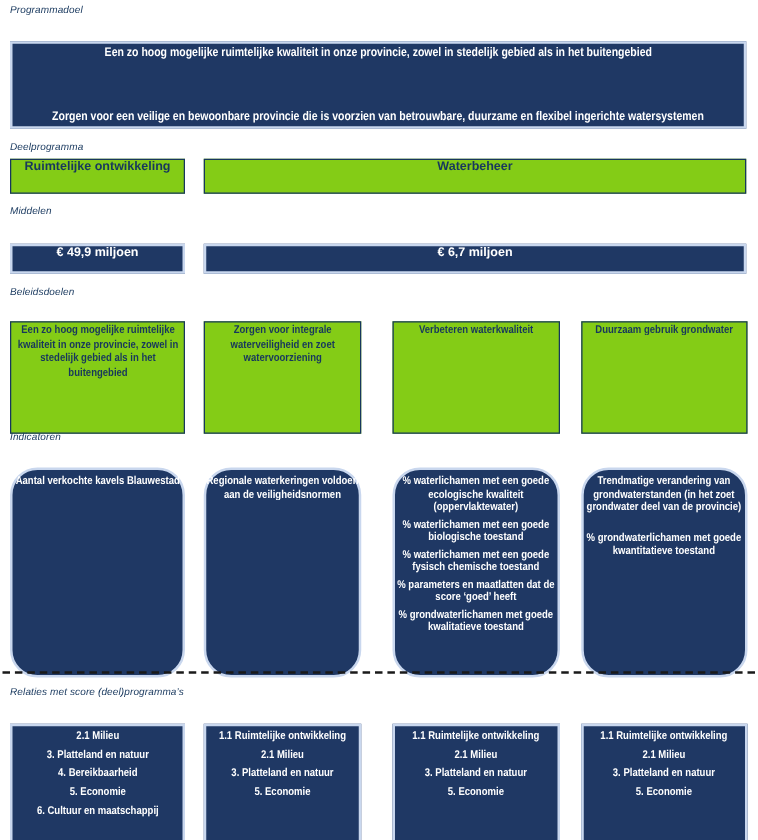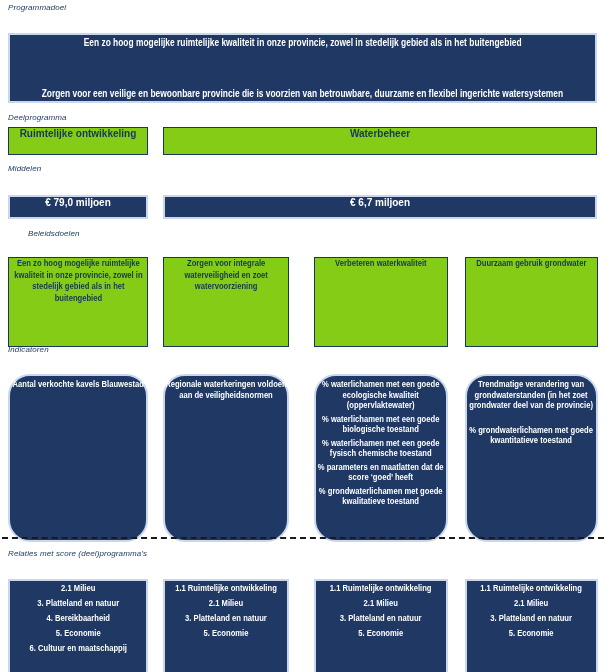--- a/index.html
+++ b/index.html
@@ -72,21 +72,21 @@
   .box-ind p { line-height: 10.5px; margin: 3px 0; }
   .box-rel p { line-height: 15px; }
   .dashed-sep {
     position: absolute;
     top: 537px; left: 2px; width: 602px; height: 0;
     border-top: 2px dashed #1a1a1a;
   }
   .lbl-programmadoel { top: 3px; }
   .lbl-deelprogramma { top: 97px; margin-top: 16px; }
   .lbl-middelen      { top: 164px; text-align: right; }
-  .lbl-beleidsdoelen { top: 229px; margin-left: 20px; }
+  .lbl-beleidsdoelen { top: 229px; }
   .lbl-indicatoren   { top: 345px; }
   .lbl-relaties      { top: 549px; }
 </style>
 </head>
 <body>
 
 <div class="sec-label lbl-programmadoel">Programmadoel</div>
 <div class="box box-dark box-goal">
   <span class="line">Een zo hoog mogelijke ruimtelijke kwaliteit in onze provincie, zowel in stedelijk gebied als in het buitengebied</span>
   <span class="line">Zorgen voor een veilige en bewoonbare provincie die is voorzien van betrouwbare, duurzame en flexibel ingerichte watersystemen</span>
@@ -95,21 +95,21 @@
 <div class="sec-label lbl-deelprogramma">Deelprogramma</div>
 <div class="box box-light box-dp col-narrow">
   <span>Ruimtelijke ontwikkeling</span>
 </div>
 <div class="box box-light box-dp col-wide">
   <span>Waterbeheer</span>
 </div>
 
 <div class="sec-label lbl-middelen">Middelen</div>
 <div class="box box-dark box-mid col-narrow">
-  <span>€ 79,0 miljoen</span>
+  <span>€ 49,9 miljoen</span>
 </div>
 <div class="box box-dark box-mid col-wide">
   <span>€ 6,7 miljoen</span>
 </div>
 
 <div class="sec-label lbl-beleidsdoelen">Beleidsdoelen</div>
 <div class="box box-light box-bd c1">
   <div class="squeeze">
       <p>Een zo hoog mogelijke ruimtelijke kwaliteit in onze provincie, zowel in stedelijk gebied als in het buitengebied</p>
     </div>

